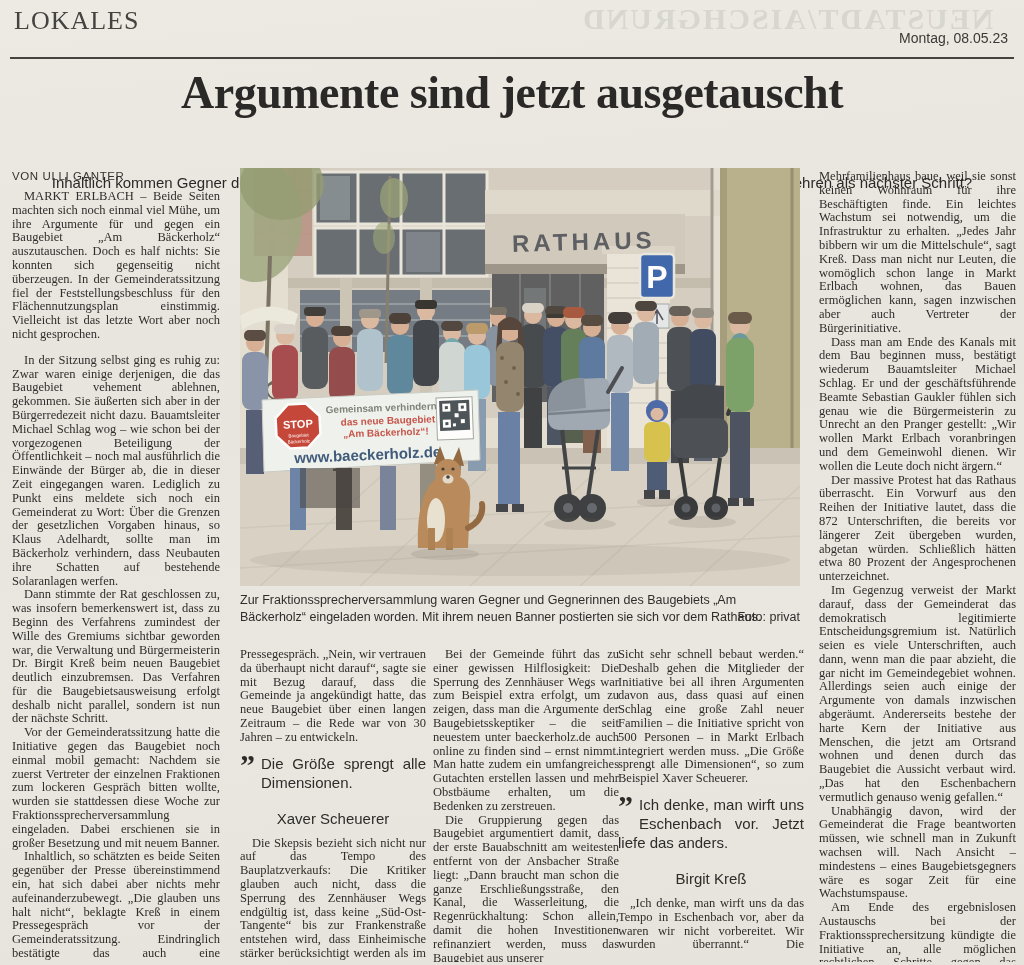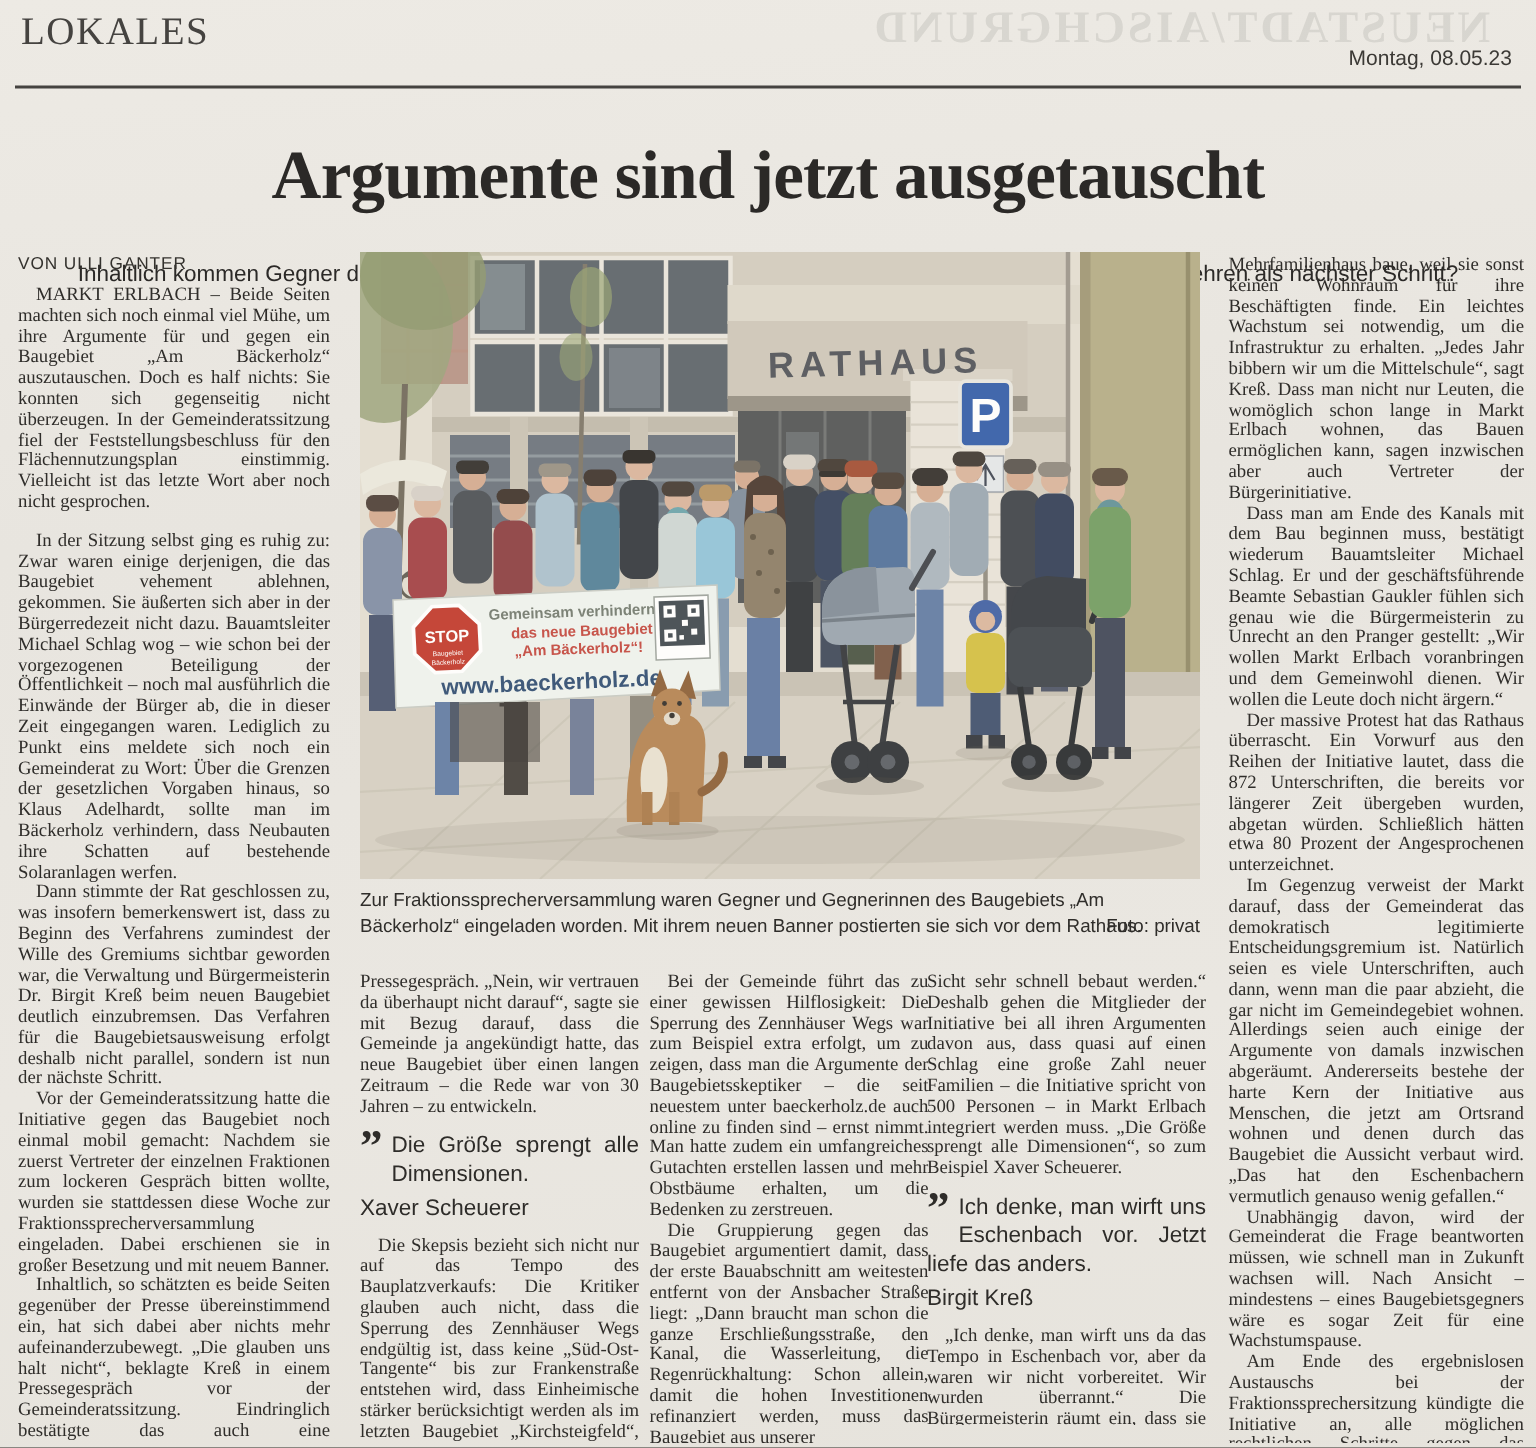--- a/index.html
+++ b/index.html
@@ -4,42 +4,42 @@
 <style>
   html,body{margin:0;padding:0;background:#6b6862;}
   .page{position:relative;width:1024px;height:965px;margin:0 auto;overflow:hidden;
     background:linear-gradient(175deg,#edeae4 0%,#e8e5df 35%,#eae7e1 70%,#e6e3dc 100%);
     font-family:"Liberation Serif",serif;color:#2e2c29;}
   .masthead-section{position:absolute;left:14px;top:6px;font-size:26px;letter-spacing:1px;color:#454340;}
   .masthead-date{position:absolute;right:16px;top:30px;font-family:"Liberation Sans",sans-serif;font-size:14px;color:#3b3935;}
   .bleed{position:absolute;right:30px;top:2px;font-size:30px;font-weight:bold;letter-spacing:2px;
     color:rgba(100,96,90,0.14);transform:scaleX(-1);white-space:nowrap;}
   .rule{position:absolute;left:10px;right:10px;top:57px;border-top:2px solid #454340;}
-  .headline{position:absolute;left:0;right:0;top:90px;text-align:center;font-size:46px;font-weight:bold;color:#2b2927;letter-spacing:-0.5px;}
+  .headline{position:absolute;left:0;right:0;top:66px;text-align:center;font-size:46px;font-weight:bold;color:#2b2927;letter-spacing:-0.5px;}
   .subheadline{position:absolute;left:30px;right:30px;top:133px;text-align:center;
     font-family:"Liberation Sans",sans-serif;font-size:15px;color:#2b2927;margin-top:41px;}
   .byline{position:absolute;left:12px;top:170px;width:208px;text-align:left;
     font-family:"Liberation Sans",sans-serif;font-size:11.5px;letter-spacing:0.6px;color:#34322e;}
   .col{position:absolute;text-align:justify;font-size:12.5px;line-height:13.8px;color:#2f2d2a;overflow:hidden;
     hyphens:auto;-webkit-hyphens:auto;}
   .col p{margin:0;text-indent:12px;}
   .col p.cont{text-indent:0;}
   .col p.gap{margin-top:12px;}
   #col1{left:12px;top:190px;width:208px;height:770px;}
   #col2{left:240px;top:648px;width:186px;height:314px;}
   #col3{left:433px;top:648px;width:186px;height:314px;}
   #col4{left:618px;top:648px;width:186px;height:302px;}
   #col5{left:819px;top:170px;width:197px;height:792px;}
   #photo{position:absolute;left:240px;top:168px;width:560px;height:418px;}
   #caption{position:absolute;left:240px;top:592px;width:560px;font-family:"Liberation Sans",sans-serif;
     font-size:12.5px;line-height:17px;color:#2f2d2a;}
   #caption .credit{position:absolute;right:0;bottom:0;}
   .pullquote{margin:9px 0 9px 0;font-family:"Liberation Sans",sans-serif;font-size:15px;line-height:19px;color:#2e2c29;overflow:hidden;}
   .pullquote .mark{float:left;font-family:"Liberation Serif",serif;font-weight:bold;font-size:30px;line-height:22px;margin-right:6px;color:#2e2c29;}
-  .pullquote .attr{display:block;text-align:left;margin-top:4px;}
+  .pullquote .attr{display:block;text-align:center;margin-top:17px;}
 </style>
 </head>
 <body>
 
 <div class="page">
 
   <div class="bleed">NEUSTADT/AISCHGRUND</div>
   <div class="masthead-section">LOKALES</div>
   <div class="masthead-date">Montag, 08.05.23</div>
   <div class="rule"></div>

